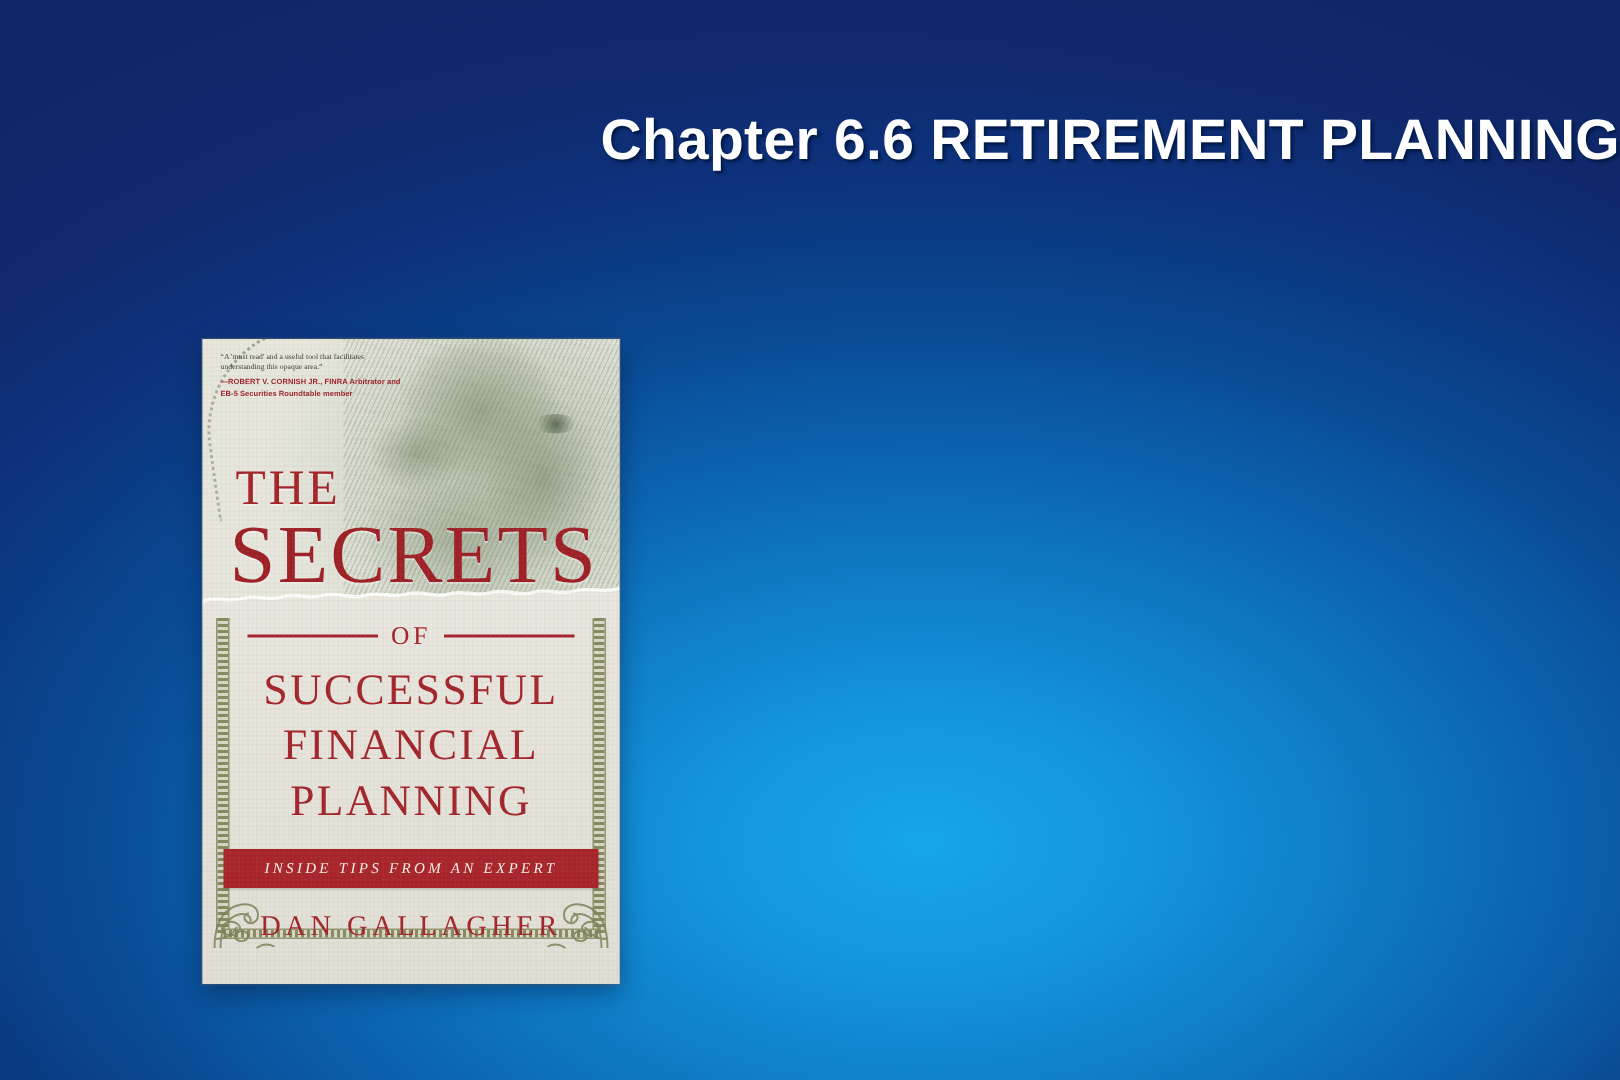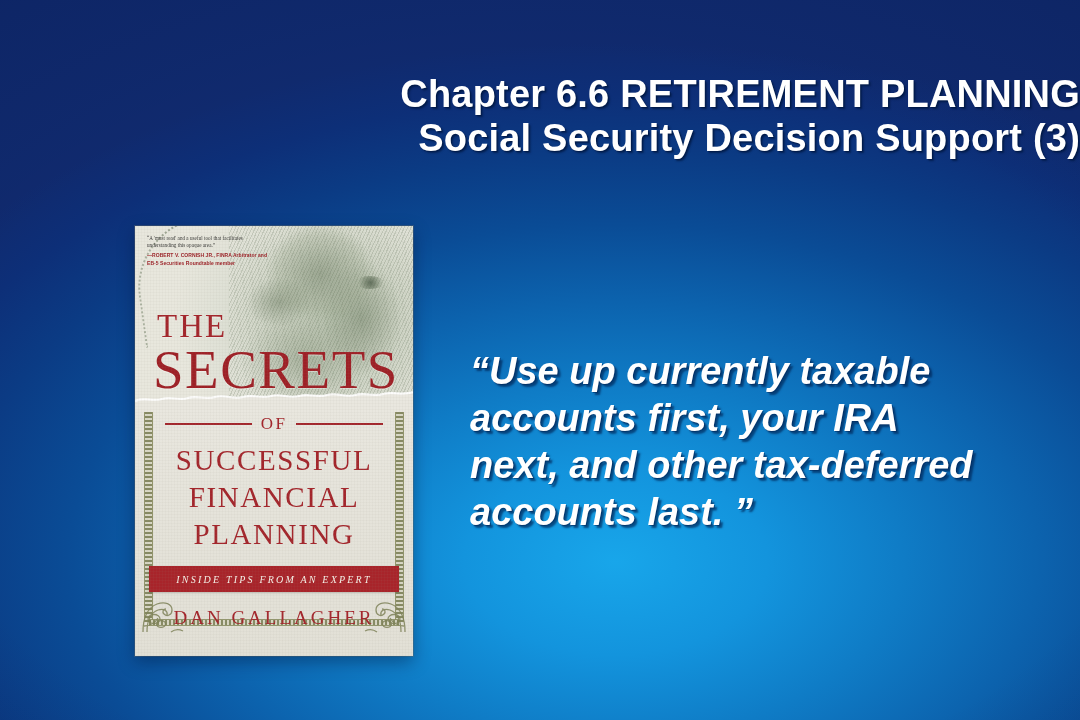--- a/index.html
+++ b/index.html
@@ -315,21 +315,20 @@
     color: #a3252b;
   }
 </style>
 </head>
 <body>
 
 <div id="slide">
 
   <div class="title-block">
     <div class="title-line">Chapter 6.6 RETIREMENT PLANNING</div>
-    <div class="title-line">Social Security Decision Support (3)</div>
   </div>
 
   <div class="book">
 
     <div class="bill-area">
       <div class="bill-arc"></div>
       <div class="portrait">
         <div class="eye"></div>
       </div>
     </div>
@@ -390,17 +389,14 @@
     <div class="cover-text financial">FINANCIAL</div>
     <div class="cover-text planning">PLANNING</div>
 
     <div class="banner">
       <span class="banner-text">INSIDE TIPS FROM AN EXPERT</span>
     </div>
 
     <div class="cover-text author">DAN GALLAGHER</div>
   </div>
 
-  <div class="quote-block">
-    <div class="quote-text">“Use up currently taxable accounts first, your IRA next, and other tax-deferred accounts last. ”</div>
-  </div>
 
 </div>
 
 </body></html>

